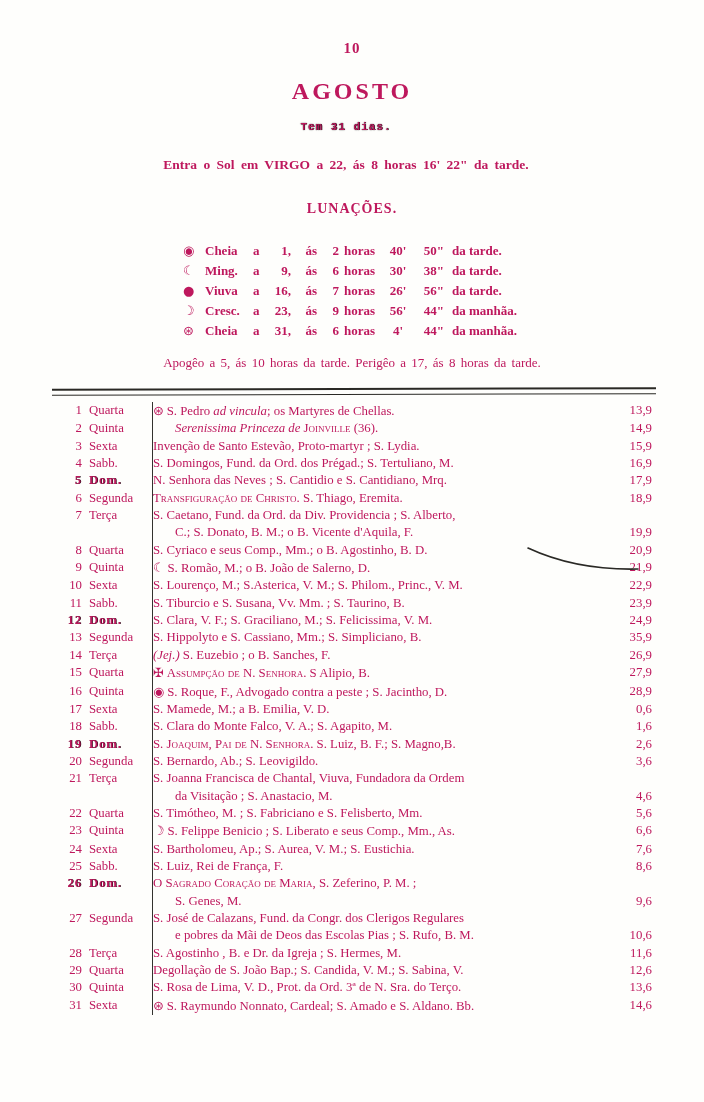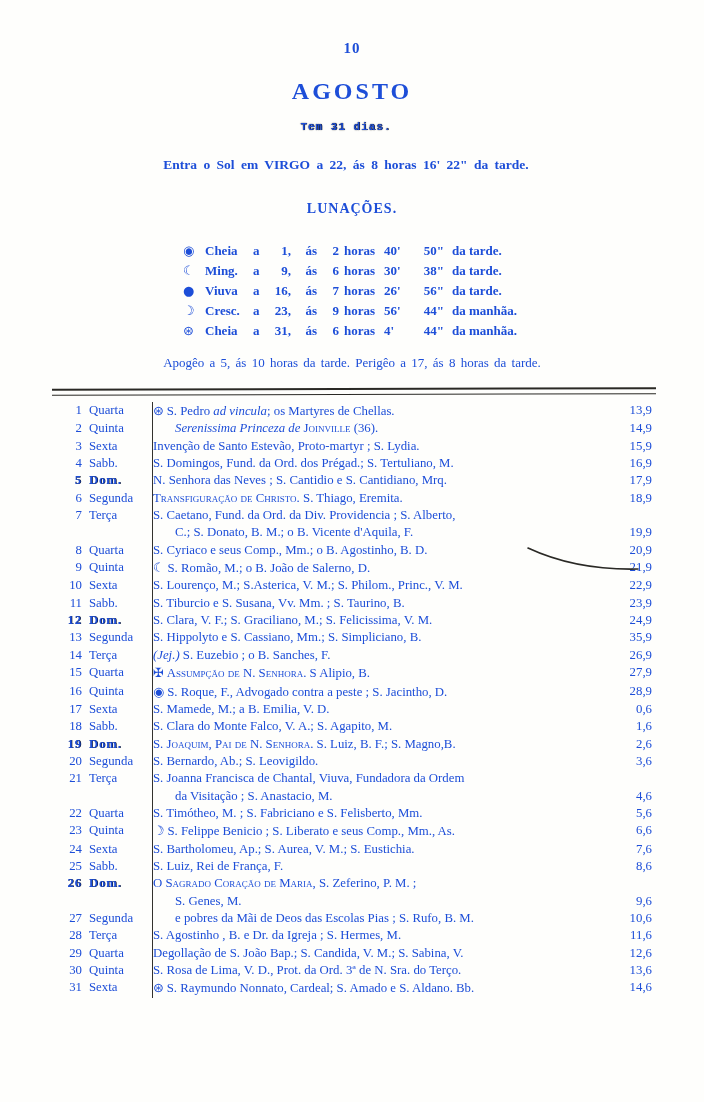--- a/index.html
+++ b/index.html
@@ -1,38 +1,38 @@
 <!DOCTYPE html>
 <html><head>
 <meta charset="utf-8">
 <style>
   html,body{margin:0;padding:0;background:#e8e8e4;}
   .page{
     position:relative;width:704px;height:1102px;margin:0 auto;
-    background:#fefefc;color:#1d4ed8;
+    background:#fefefc;color:#be185d;
     font-family:"Liberation Serif","DejaVu Serif",serif;
     overflow:hidden;
   }
   .center{text-align:center;}
   .pagenum{position:absolute;top:40px;left:0;right:0;font-size:15px;font-weight:bold;letter-spacing:1px;}
   .month-title{position:absolute;top:78px;left:0;right:0;font-size:24px;font-weight:bold;letter-spacing:3px;}
   .days-count{position:absolute;top:121px;left:0;right:12px;font-size:11px;font-weight:bold;
     text-shadow:0 0 1.2px #000, .4px 0 0 #000;letter-spacing:1px;font-family:Liberation Mono, monospace;}
   .sun-line{position:absolute;top:157px;left:0;right:12px;font-size:13.5px;font-weight:bold;word-spacing:3px;}
   .lun-title{position:absolute;top:201px;left:0;right:0;font-size:14px;font-weight:bold;letter-spacing:1px;}
   .lunations{position:absolute;top:241px;left:183px;font-size:13px;font-weight:bold;line-height:20px;}
   .lu-line{display:flex;white-space:pre;}
   .lu-glyph{width:22px;font-family:"DejaVu Sans",sans-serif;font-weight:normal;}
   .lu-phase{width:48px;}
   .lu-a{width:14px;}
   .lu-day{width:24px;text-align:right;}
   .lu-as{width:26px;text-align:right;margin-right:6px;}
   .lu-h{width:16px;text-align:right;margin-right:5px;}
   .lu-horas{width:40px;}
-  .lu-m{width:28px;text-align:left;}
+  .lu-m{width:28px;text-align:center;}
   .lu-s{width:32px;text-align:right;margin-right:8px;}
   .apsides{position:absolute;top:355px;left:0;right:0;font-size:13px;word-spacing:2px;}
   .toprule{position:absolute;top:388px;left:52px;width:604px;height:4px;
     border-top:2px solid #2a2925;border-bottom:1px solid #2a2925;transform:rotate(-0.15deg);}
   .caltable{position:absolute;top:402px;left:56px;width:596px;font-size:12.8px;}
   .crow{display:flex;align-items:flex-start;}
   .cday{width:26px;text-align:right;padding-right:7px;line-height:17.35px;}
   .cweek{width:63px;line-height:17.35px;}
   .dom{font-weight:bold;letter-spacing:.8px;text-shadow:.5px 0 0 #000;}
   .cdesc{flex:1;border-left:1.5px solid #33322e;min-width:0;}
@@ -338,20 +338,24 @@
             <div class="ctext ind"><span class="">S. Genes, M.</span></div>
             <span class="cval">9,6</span>
           </div>
         </div>
       </div>
       <div class="crow">
         <span class="cday">27</span>
         <span class="cweek">Segunda</span>
         <div class="cdesc">
           <div class="cline">
+            <div class="ctext"><span class="">S. José de Calazans, Fund. da Congr. dos Clerigos Regulares</span></div>
+            <span class="cval"></span>
+          </div>
+          <div class="cline">
             <div class="ctext ind"><span class="">e pobres da Mãi de Deos das Escolas Pias ; S. Rufo, B. M.</span></div>
             <span class="cval">10,6</span>
           </div>
         </div>
       </div>
       <div class="crow">
         <span class="cday">28</span>
         <span class="cweek">Terça</span>
         <div class="cdesc">
           <div class="cline">

